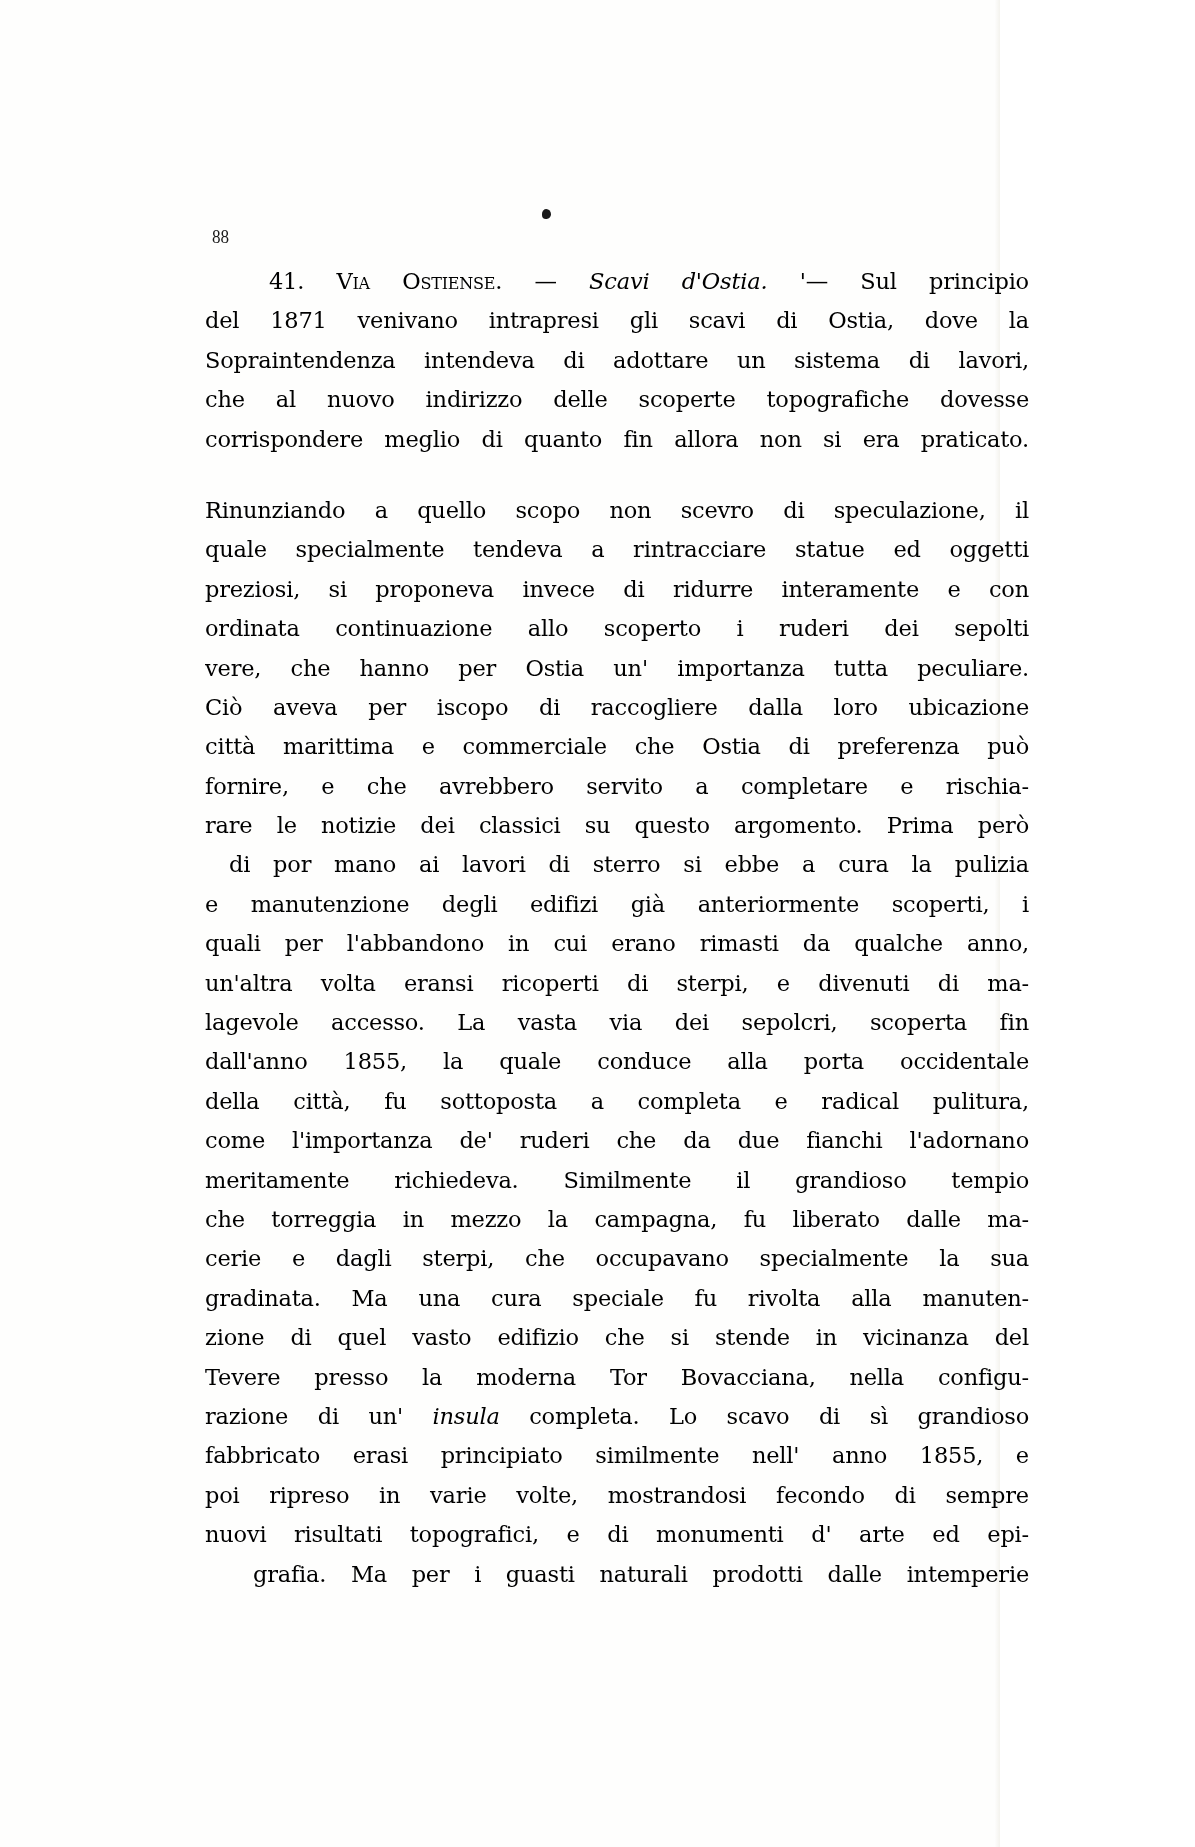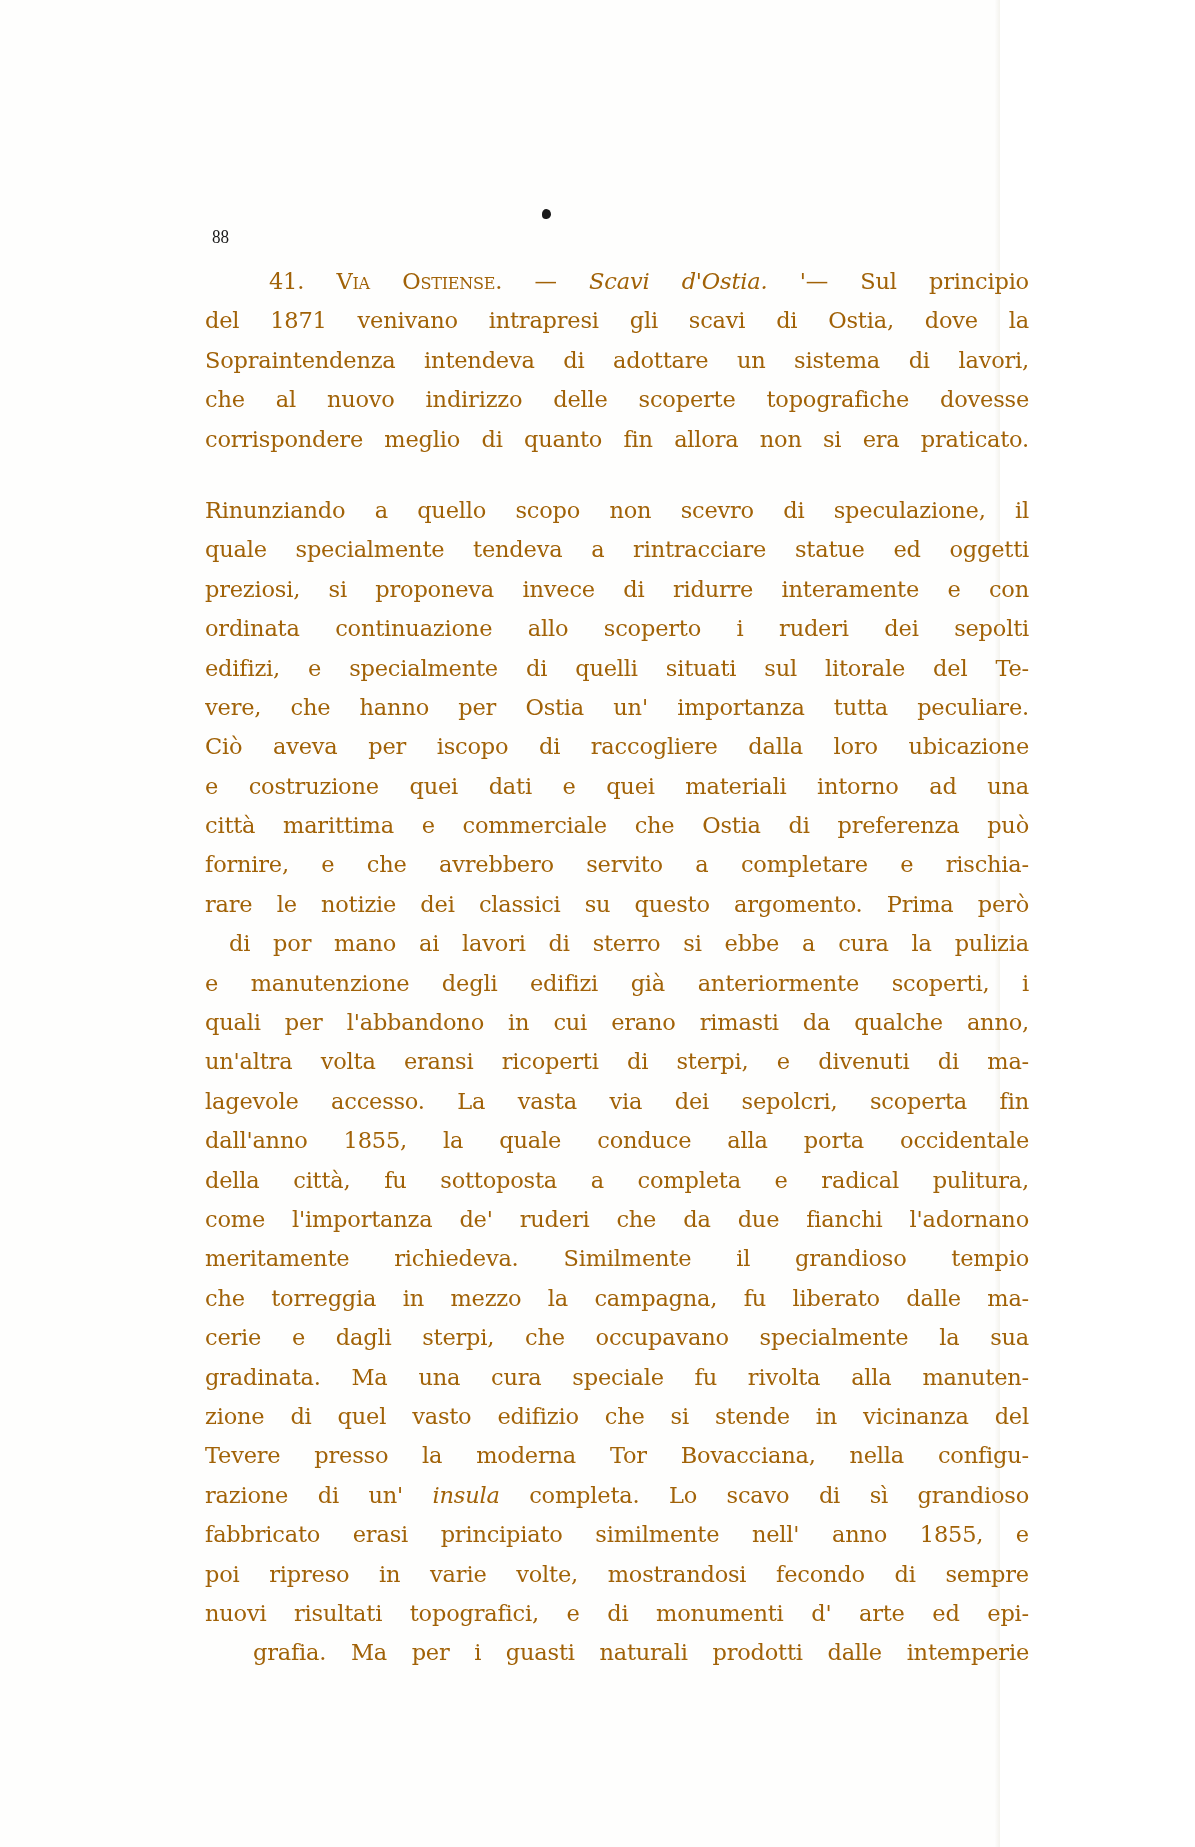--- a/index.html
+++ b/index.html
@@ -16,21 +16,21 @@
       position: absolute; left: 542px; top: 209px; width: 9px; height: 10px;
       background: #1a1a1a; border-radius: 50% 55% 50% 45%;
     }
     .page-number {
       position: absolute; left: 212px; top: 226px;
       font-family: "Liberation Serif", serif; font-size: 19px; color: #1b1b1b;
       transform: scaleX(0.9); transform-origin: left top;
     }
     .body-text {
       position: absolute; left: 205px; top: 262px; width: 824px;
-      font-family: "DejaVu Serif", serif; font-size: 22.5px; color: #a16207;
+      font-family: "DejaVu Serif", serif; font-size: 22.5px; color: #000000;
       letter-spacing: -0.2px;
     }
     .line {
       height: 39.4px; line-height: 39.4px; white-space: nowrap;
       text-align: justify; text-align-last: justify;
     }
     .line.indent { padding-left: 64px; }
     .sc { font-variant: small-caps; }
     .it { font-style: italic; }
   </style>
@@ -46,24 +46,22 @@
     <div class="line indent" style="white-space: normal; overflow: hidden;"><span>41.</span> <span class="sc">Via Ostiense.</span><span> — </span><span class="it">Scavi d'Ostia.</span><span> '— Sul principio</span></div>
     <div id="lines-a">
         <div class="line" style="white-space: normal; overflow: hidden;">del 1871 venivano intrapresi gli scavi di Ostia, dove la</div>
         <div class="line" style="white-space: normal; overflow: hidden;">Sopraintendenza intendeva di adottare un sistema di lavori,</div>
         <div class="line" style="white-space: normal; overflow: hidden;">che al nuovo indirizzo delle scoperte topografiche dovesse</div>
         <div class="line" style="white-space: normal; overflow: hidden;">corrispondere meglio di quanto fin allora non si era praticato.</div>
         <div class="line" style="white-space: normal; overflow: hidden; margin-top: 32px;">Rinunziando a quello scopo non scevro di speculazione, il</div>
         <div class="line" style="white-space: normal; overflow: hidden;">quale specialmente tendeva a rintracciare statue ed oggetti</div>
         <div class="line" style="white-space: normal; overflow: hidden;">preziosi, si proponeva invece di ridurre interamente e con</div>
         <div class="line" style="white-space: normal; overflow: hidden;">ordinata continuazione allo scoperto i ruderi dei sepolti</div>
-        <div class="line" style="white-space: normal; overflow: hidden;">edifizi, e specialmente di quelli situati sul litorale del Te-</div>
         <div class="line" style="white-space: normal; overflow: hidden;">vere, che hanno per Ostia un' importanza tutta peculiare.</div>
         <div class="line" style="white-space: normal; overflow: hidden;">Ciò aveva per iscopo di raccogliere dalla loro ubicazione</div>
-        <div class="line" style="white-space: normal; overflow: hidden;">e costruzione quei dati e quei materiali intorno ad una</div>
         <div class="line" style="white-space: normal; overflow: hidden;">città marittima e commerciale che Ostia di preferenza può</div>
         <div class="line" style="white-space: normal; overflow: hidden;">fornire, e che avrebbero servito a completare e rischia-</div>
         <div class="line" style="white-space: normal; overflow: hidden;">rare le notizie dei classici su questo argomento. Prima però</div>
         <div class="line" style="white-space: normal; overflow: hidden; margin-left: 24px;">di por mano ai lavori di sterro si ebbe a cura la pulizia</div>
         <div class="line" style="white-space: normal; overflow: hidden;">e manutenzione degli edifizi già anteriormente scoperti, i</div>
         <div class="line" style="white-space: normal; overflow: hidden;">quali per l'abbandono in cui erano rimasti da qualche anno,</div>
         <div class="line" style="white-space: normal; overflow: hidden;">un'altra volta eransi ricoperti di sterpi, e divenuti di ma-</div>
         <div class="line" style="white-space: normal; overflow: hidden;">lagevole accesso. La vasta via dei sepolcri, scoperta fin</div>
         <div class="line" style="white-space: normal; overflow: hidden;">dall'anno 1855, la quale conduce alla porta occidentale</div>
         <div class="line" style="white-space: normal; overflow: hidden;">della città, fu sottoposta a completa e radical pulitura,</div>

